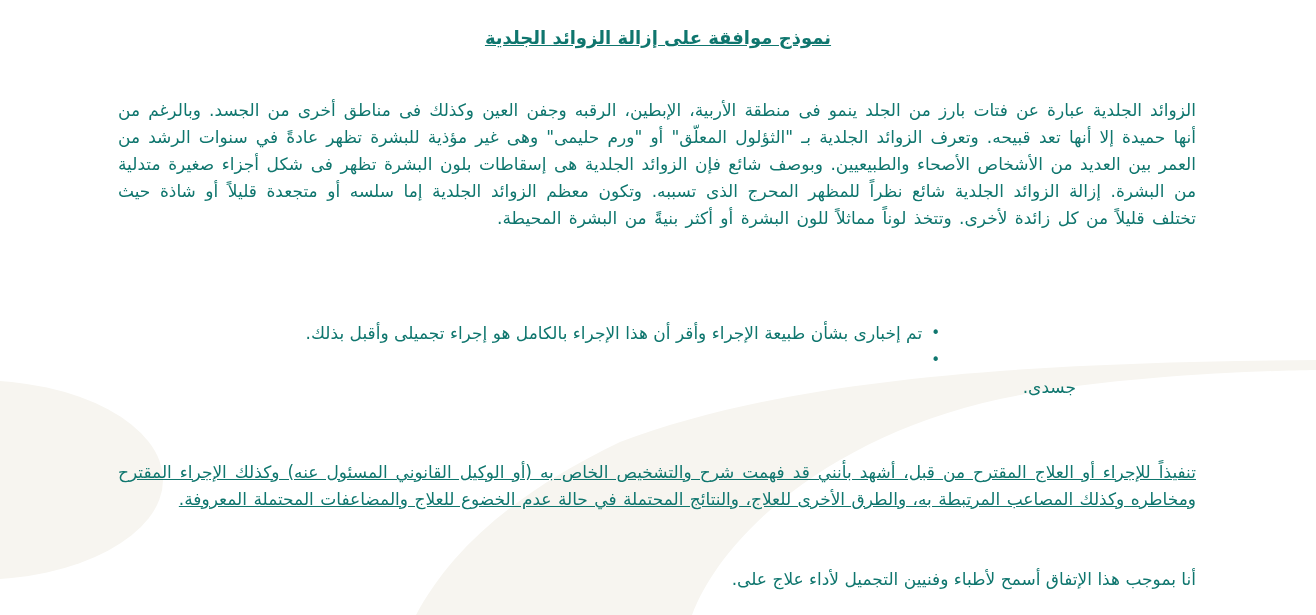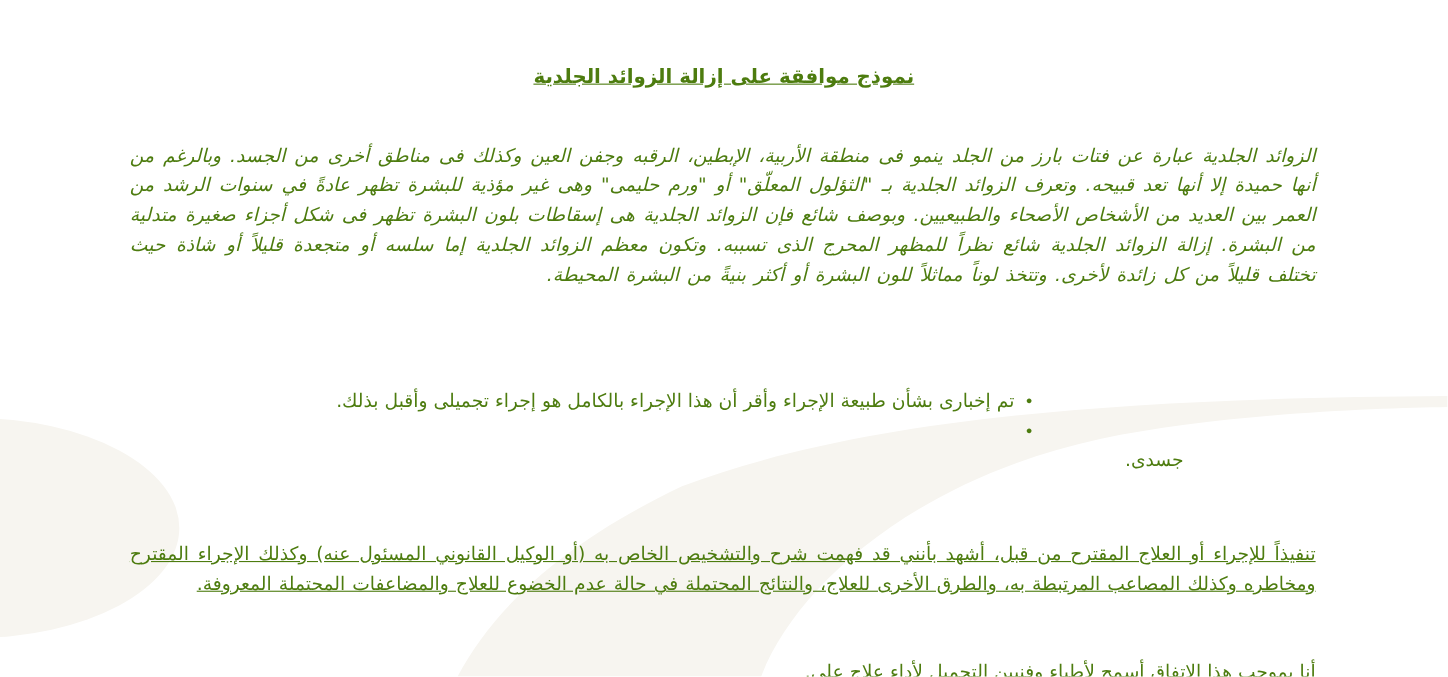--- a/index.html
+++ b/index.html
@@ -17,22 +17,21 @@
     width: 1316px; height: 615px;
     z-index: 0;
     pointer-events: none;
   }
 
   .doc-layer {
     position: absolute;
     inset: 0;
     z-index: 1;
     direction: rtl;
-    color: #4d7c0f;
-    margin-top: 32px;
+    color: #0f766e;
   }
 
   .title {
     position: absolute;
     top: 24px;
     right: 120px; left: 120px;
     text-align: center;
     font-size: 18px;
     line-height: 28px;
     font-weight: bold;
@@ -43,21 +42,20 @@
     position: absolute;
     right: 120px; left: 118px;
     font-size: 17px;
     line-height: 27px;
   }
 
   .para-intro { top: 97px; }
   .para-intro p {
     text-align: justify;
     word-spacing: 2px;
-    font-style: italic;
   }
 
   .bullets { top: 320px; }
   .bullet-row {
     display: flex;
     align-items: flex-start;
     gap: 9px;
     padding-right: 256px;
   }
   .bullet-dot {

